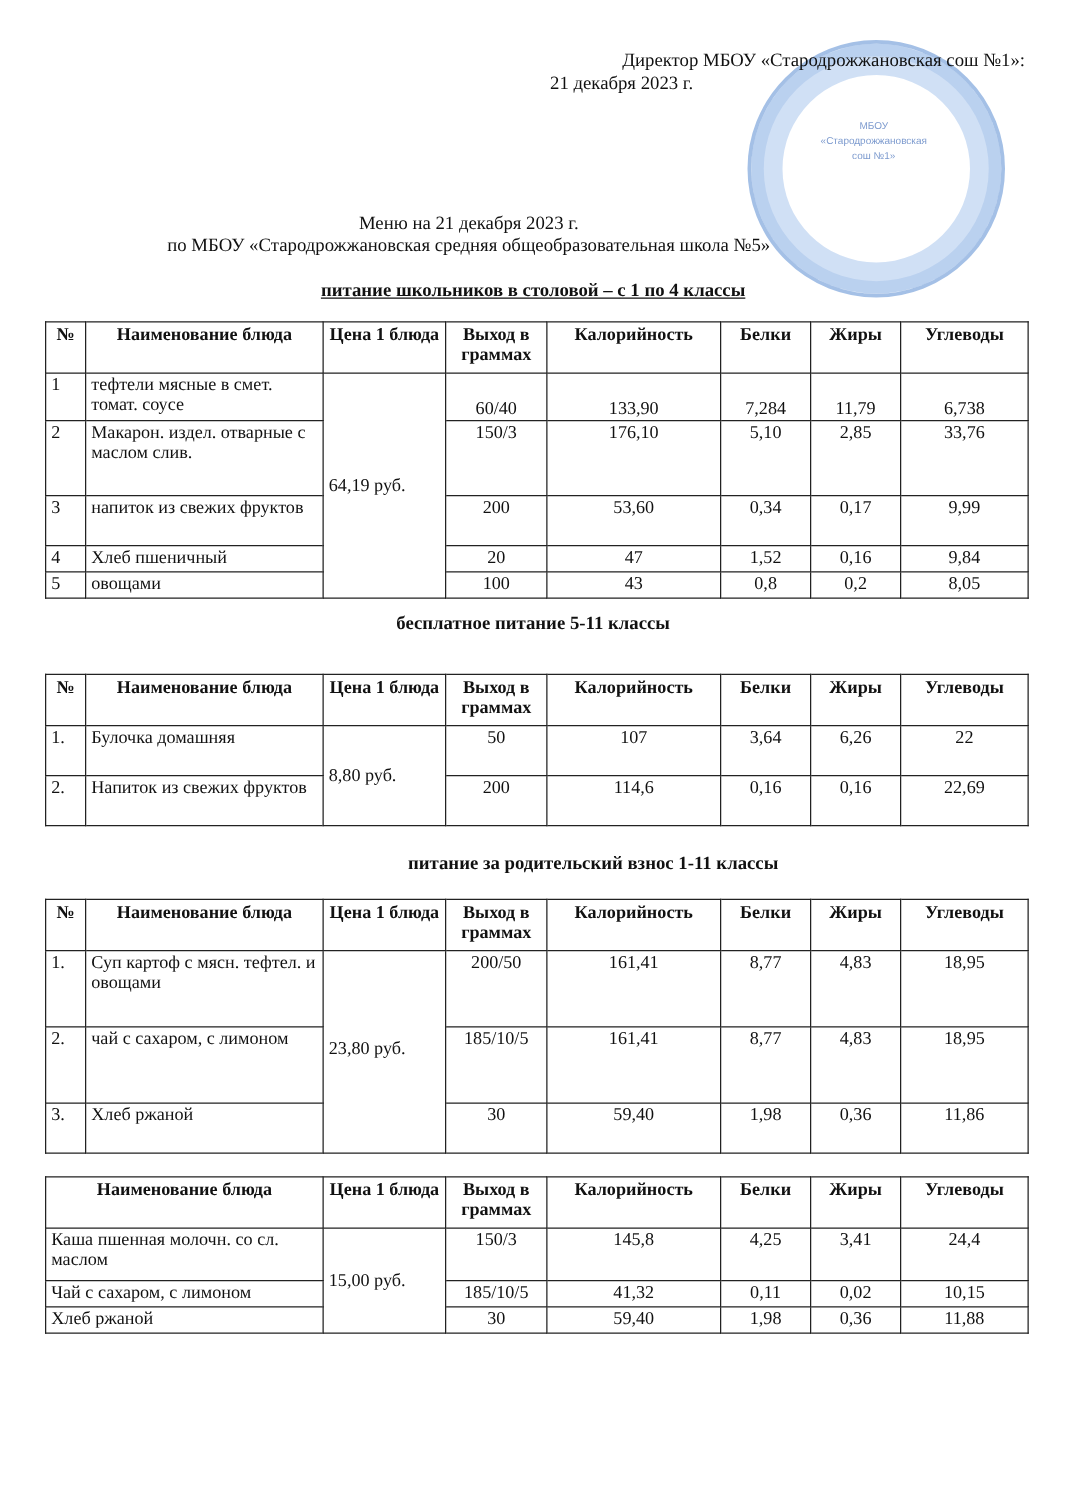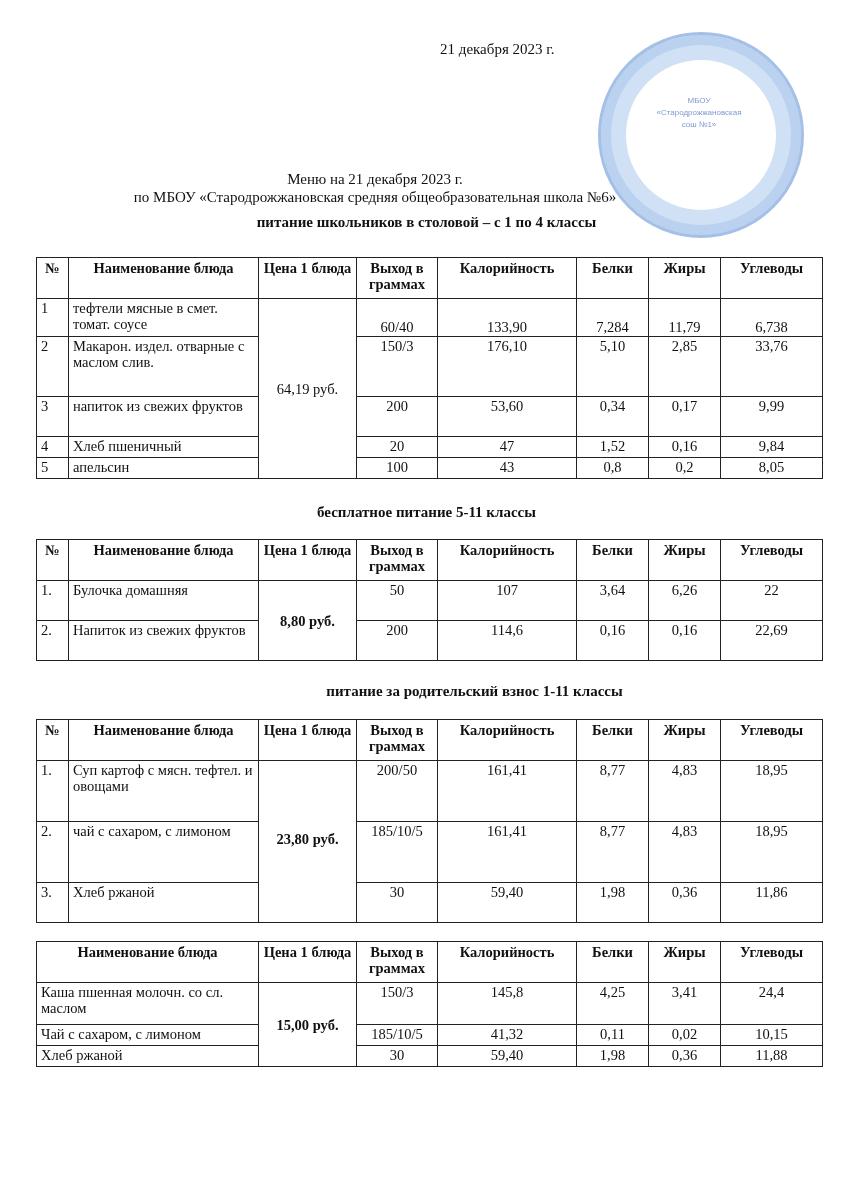--- a/index.html
+++ b/index.html
@@ -43,37 +43,38 @@
     position: absolute; left: 36px; border-collapse: collapse;
     font-size: 14.5px; line-height: 16px; table-layout: fixed;
   }
   table.menu td, table.menu th {
     border: 1px solid #222; padding: 1px 4px; vertical-align: top;
   }
   table.menu th { font-weight: bold; text-align: center; padding-top: 2px; }
   table.menu td.num { text-align: left; }
   table.menu td.c { text-align: center; }
   table.menu td.bottom { vertical-align: bottom; }
-  table.menu td.price { text-align: center; vertical-align: middle; }
-  table.menu td.price.b { font-weight: bold; }
+  table.menu td.price { vertical-align: middle; }
+  table.menu td.price.b { font-weight: normal; }
 </style>
 </head>
 <body>
 
 <div class="stamp">
   <div class="inner">МБОУ «Стародрожжановская сош №1»</div>
 </div>
 <div class="approve">
+  <div class="l2">Директор МБОУ «Стародрожжановская сош №1»:</div>
   <div class="l4">21 декабря 2023 г.</div>
 </div>
 
 <div class="title" style="top:170px;">Меню на 21 декабря 2023 г.</div>
-<div class="title" style="top:188px;">по МБОУ «Стародрожжановская  средняя общеобразовательная школа №6»</div>
-
-<div class="section-title" style="top:213px;">питание  школьников в столовой – с 1 по 4 классы</div>
+<div class="title" style="top:188px;">по МБОУ «Стародрожжановская  средняя общеобразовательная школа №5»</div>
+
+<div class="section-title" style="top:224px;text-decoration:underline;">питание  школьников в столовой – с 1 по 4 классы</div>
 <table class="menu" style="top:257px; width:786px;">
   <colgroup>
       <col style="width:32px">
       <col style="width:190px">
       <col style="width:98px">
       <col style="width:81px">
       <col style="width:139px">
       <col style="width:72px">
       <col style="width:72px">
       <col style="width:102px">
@@ -121,31 +122,31 @@
     <td class="num">4</td>
     <td>Хлеб пшеничный</td>
     <td class="c">20</td>
     <td class="c">47</td>
     <td class="c">1,52</td>
     <td class="c">0,16</td>
     <td class="c">9,84</td>
   </tr>
   <tr style="height:21px;">
     <td class="num">5</td>
-    <td>апельсин</td>
+    <td>овощами</td>
     <td class="c">100</td>
     <td class="c">43</td>
     <td class="c">0,8</td>
     <td class="c">0,2</td>
     <td class="c">8,05</td>
   </tr>
 </tbody>
   </table>
 
-<div class="section-title" style="top:503px;">бесплатное питание 5-11 классы</div>
+<div class="section-title" style="top:490px;">бесплатное питание 5-11 классы</div>
 <table class="menu" style="top:539px; width:786px;">
   <colgroup>
       <col style="width:32px">
       <col style="width:190px">
       <col style="width:98px">
       <col style="width:81px">
       <col style="width:139px">
       <col style="width:72px">
       <col style="width:72px">
       <col style="width:102px">

